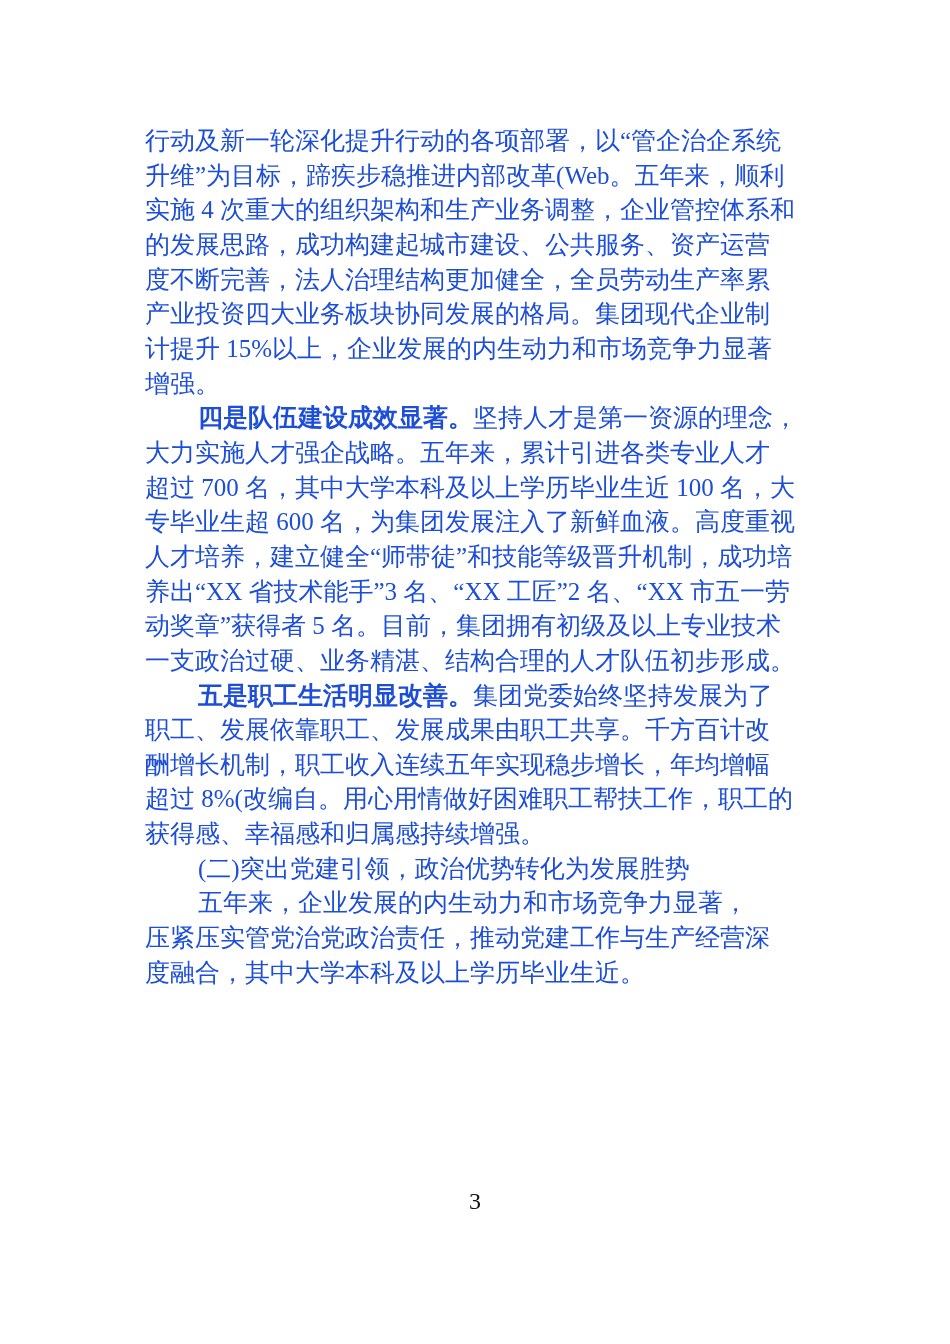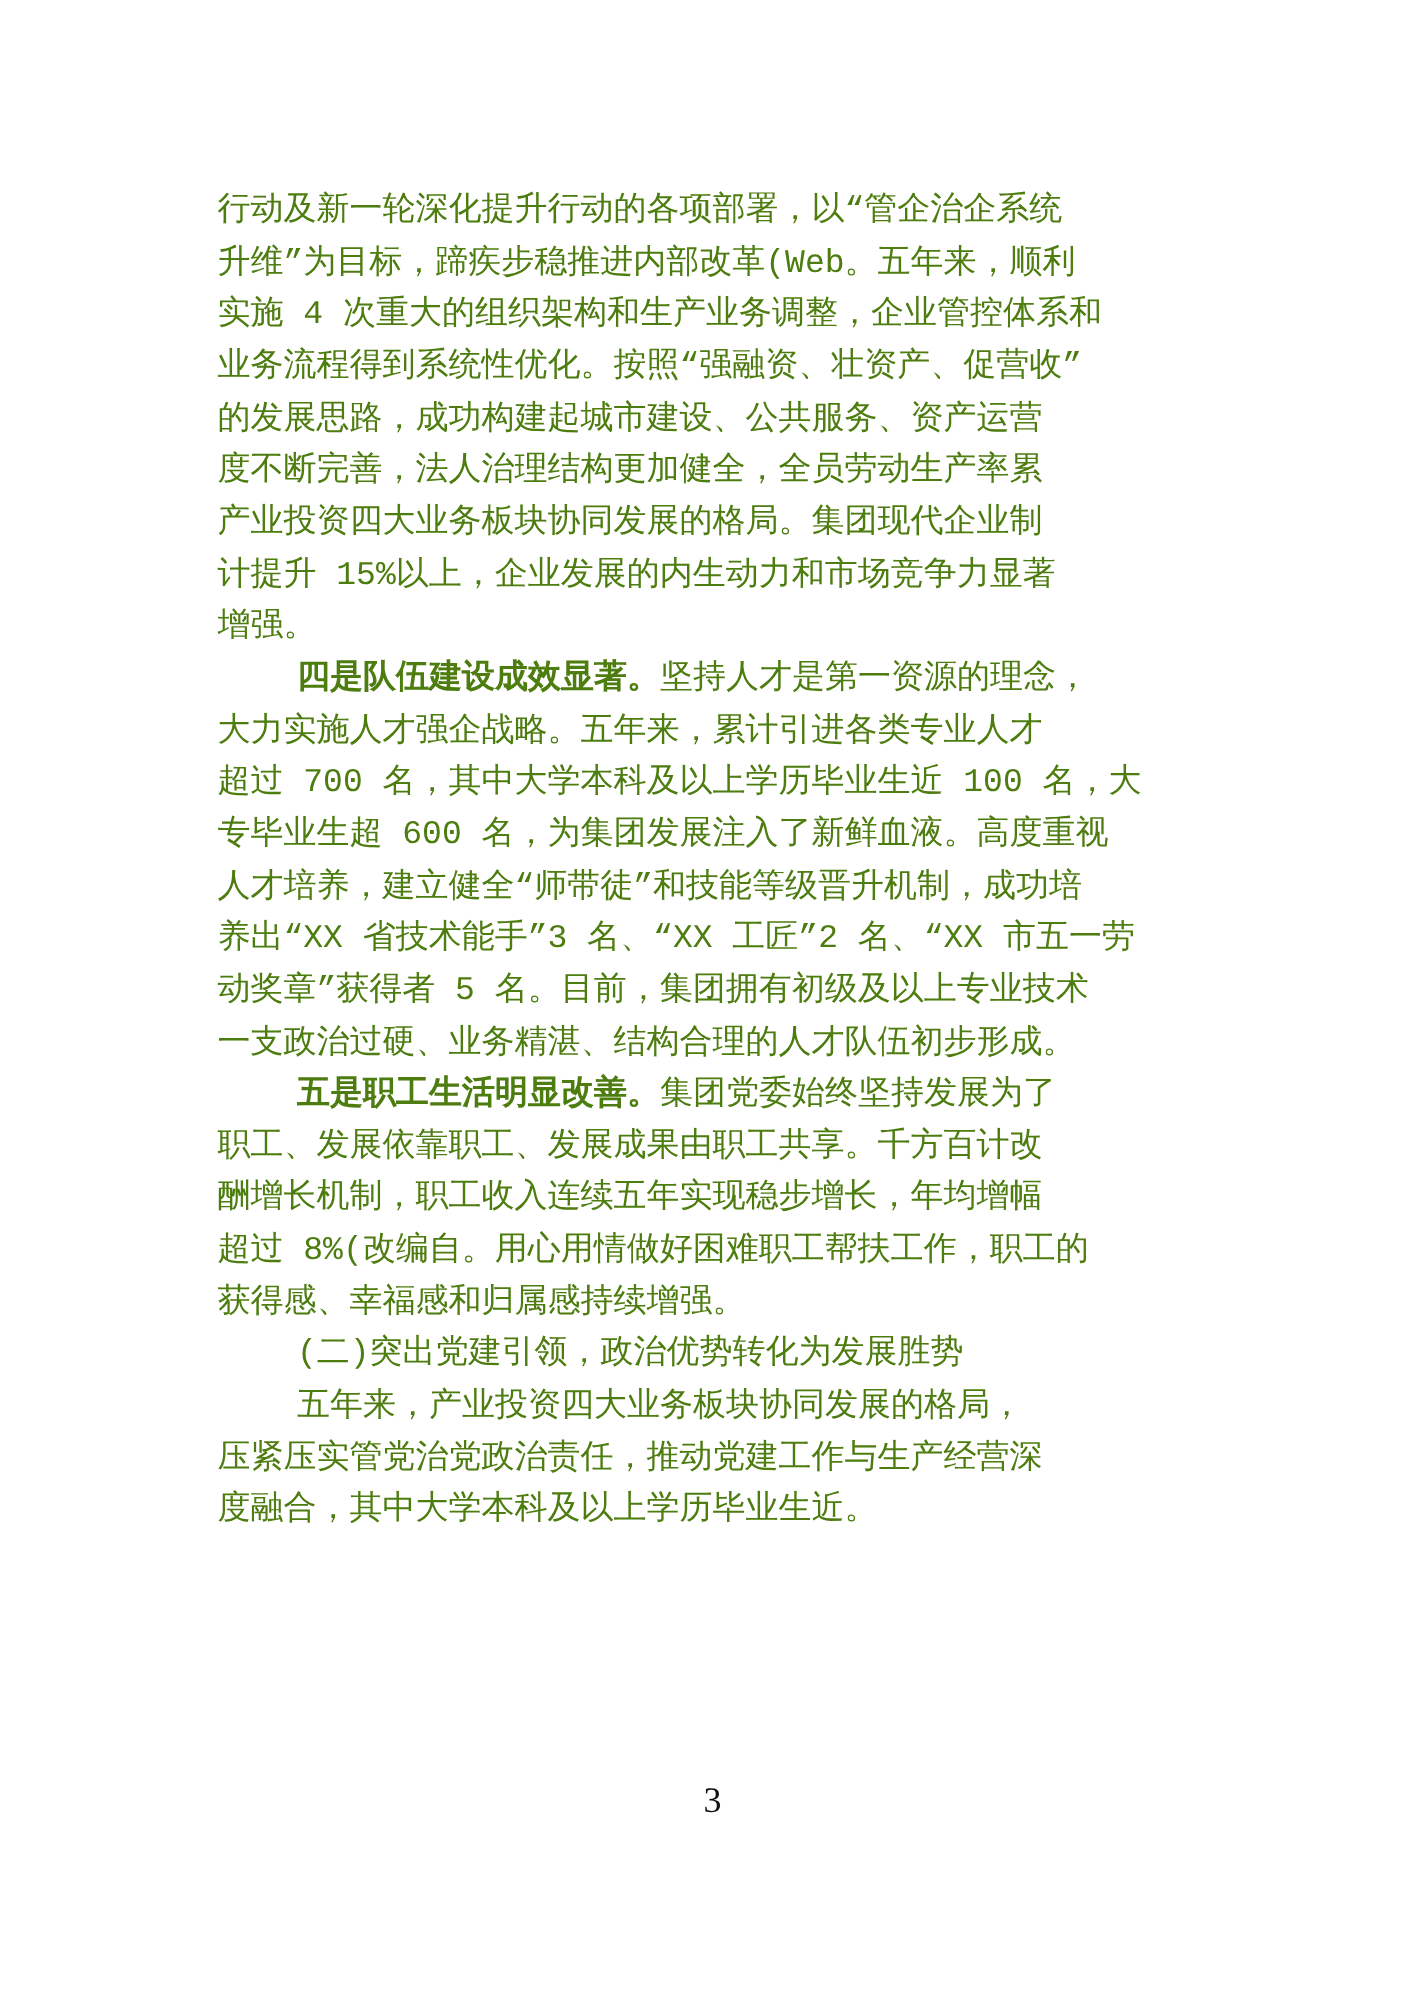--- a/index.html
+++ b/index.html
@@ -2,41 +2,40 @@
 <html><head>
   <meta charset="utf-8">
   <style>
     html, body { margin: 0; padding: 0; background: #ffffff; }
     body { width: 950px; height: 1344px; position: relative; overflow: hidden; }
     .page {
       position: absolute; left: 0; top: 0; width: 950px; height: 1344px; background: #fff;
     }
     .body-text {
       position: absolute; left: 145px; top: 124px; width: 690px;
-      font-family: Liberation Mono, monospace;
-      font-size: 22px; line-height: 34.66px; color: #4d7c0f;
+      font-family: Liberation Serif, serif;
+      font-size: 25px; line-height: 34.66px; color: #1d4ed8;
     }
     .line { display: block; white-space: nowrap; height: 34.66px; }
     .indent { padding-left: 53px; }
     .b { font-weight: bold; }
     .page-number {
       position: absolute; left: 0; width: 950px; top: 1188px; text-align: center;
       font-family: "Liberation Serif", "DejaVu Serif", serif; font-size: 24px; color: #111;
     }
   </style>
 </head>
 <body>
 
 <div class="page">
   <div class="body-text">
 
     <span class="line">行动及新一轮深化提升行动的各项部署，以“管企治企系统</span>
     <span class="line">升维”为目标，蹄疾步稳推进内部改革(Web。五年来，顺利</span>
     <span class="line">实施 4 次重大的组织架构和生产业务调整，企业管控体系和</span>
-    <span class="line">业务流程得到系统性优化。按照“强融资、壮资产、促营收”</span>
     <span class="line">的发展思路，成功构建起城市建设、公共服务、资产运营</span>
     <span class="line">度不断完善，法人治理结构更加健全，全员劳动生产率累</span>
     <span class="line">产业投资四大业务板块协同发展的格局。集团现代企业制</span>
     <span class="line">计提升 15%以上，企业发展的内生动力和市场竞争力显著</span>
     <span class="line">增强。</span>
 
     <span class="line indent"><span class="b">四是队伍建设成效显著。</span><span>坚持人才是第一资源的理念，</span></span>
     <span class="line">大力实施人才强企战略。五年来，累计引进各类专业人才</span>
     <span class="line">超过 700 名，其中大学本科及以上学历毕业生近 100 名，大</span>
     <span class="line">专毕业生超 600 名，为集团发展注入了新鲜血液。高度重视</span>
@@ -46,19 +45,19 @@
     <span class="line">一支政治过硬、业务精湛、结构合理的人才队伍初步形成。</span>
 
     <span class="line indent"><span class="b">五是职工生活明显改善。</span><span>集团党委始终坚持发展为了</span></span>
     <span class="line">职工、发展依靠职工、发展成果由职工共享。千方百计改</span>
     <span class="line">酬增长机制，职工收入连续五年实现稳步增长，年均增幅</span>
     <span class="line">超过 8%(改编自。用心用情做好困难职工帮扶工作，职工的</span>
     <span class="line">获得感、幸福感和归属感持续增强。</span>
 
     <span class="line indent">(二)突出党建引领，政治优势转化为发展胜势</span>
 
-    <span class="line indent">五年来，产业投资四大业务板块协同发展的格局，</span>
+    <span class="line indent">五年来，企业发展的内生动力和市场竞争力显著，</span>
     <span class="line">压紧压实管党治党政治责任，推动党建工作与生产经营深</span>
     <span class="line">度融合，其中大学本科及以上学历毕业生近。</span>
   </div>
 
   <div class="page-number">3</div>
 </div>
 
 </body></html>

